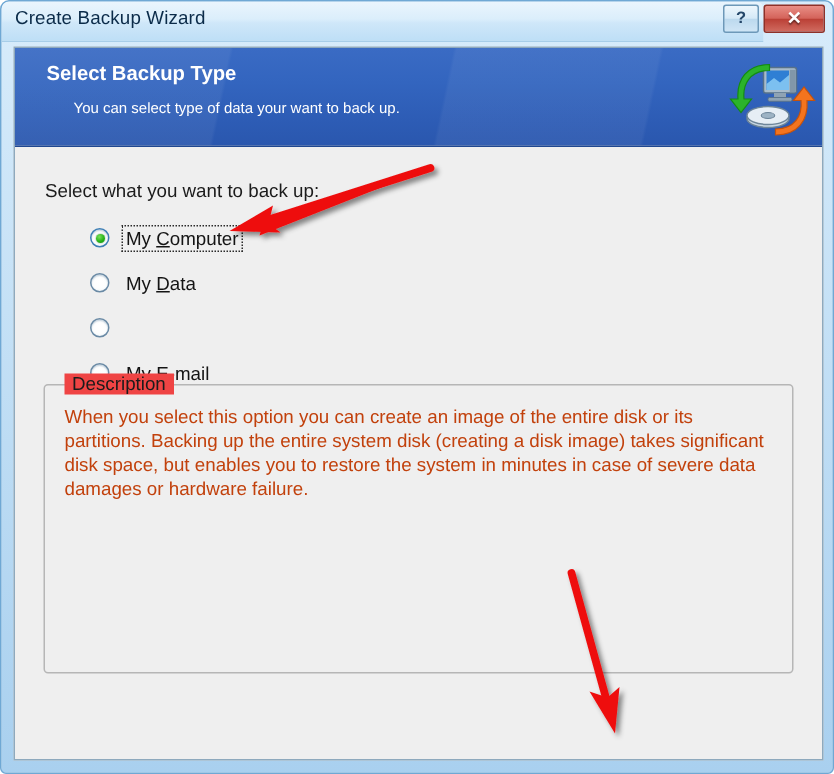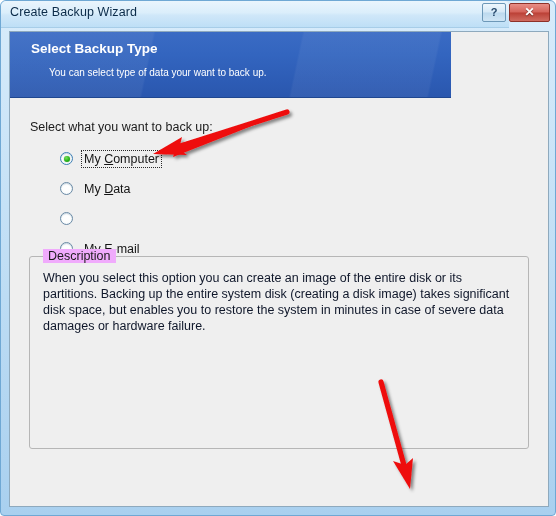--- a/index.html
+++ b/index.html
@@ -86,21 +86,21 @@
     box-sizing: border-box;
     background: #efefef;
     border: 1px solid #8ea9bd;
     overflow: hidden;
   }
 
   
   #banner {
     position: absolute;
     left: 0; top: 0;
-    width: 441px;
+    width: 538px;
     height: 65px;
     background: linear-gradient(180deg, #3a6bc4 0%, #3365bf 35%, #2d5cb5 75%, #2a57ae 100%);
     border-bottom: 1px solid #1f4790;
     overflow: hidden;
   }
   
   #banner .sheen {
     position: absolute;
     left: 0; top: 0;
     width: 538px; height: 65px;
@@ -211,33 +211,33 @@
     box-sizing: border-box;
     border: 1px solid #b6b6b6;
     border-radius: 3px;
     background: transparent;
   }
   #groupbox-label {
     position: absolute;
     left: 13px;
     top: -8px;
     padding: 0 5px;
-    background: #f0abfc;
+    background: #ef4444;
     font-size: 12.5px;
     color: #1b1b1b;
     white-space: nowrap;
   }
   #description-text {
     position: absolute;
     left: 13px;
     top: 13px;
     width: 473px;
     font-size: 12.5px;
     line-height: 16px;
-    color: #0f172a;
+    color: #c2410c;
     text-align: left;
   }
 
   
   #footer-sep {
     position: absolute;
     left: 8px;
     top: 405px;
     width: 522px;
     height: 1px;

